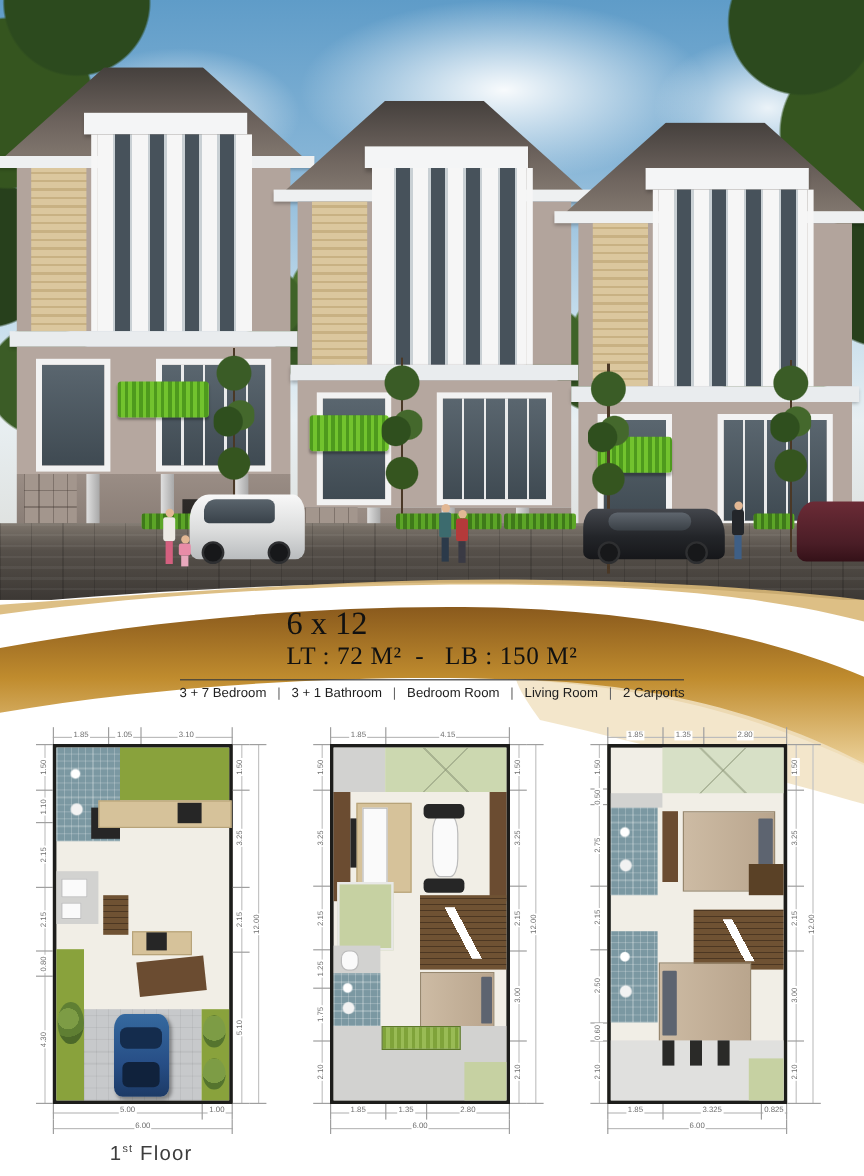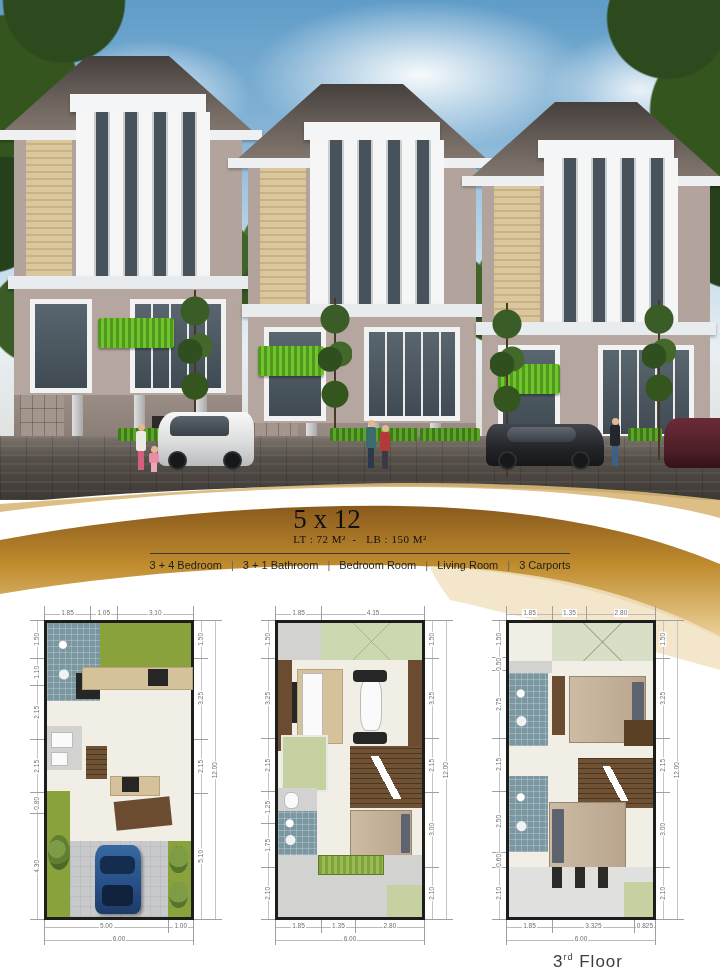--- a/index.html
+++ b/index.html
@@ -97,21 +97,21 @@
   
   .swoosh{position:absolute;left:0;top:478px;width:720px;height:192px;z-index:1;pointer-events:none;}
 
   
   .title-block{position:absolute;left:0;right:0;top:505px;z-index:3;display:flex;flex-direction:column;align-items:center;}
   .title-row{display:flex;align-items:flex-end;gap:20px;}
   .brand{margin:0;font-family:"Liberation Serif","DejaVu Serif",serif;font-weight:500;
          font-size:55px;line-height:.92;letter-spacing:1px;color:#141414;}
   .size-col{display:flex;flex-direction:column;padding-bottom:1px;font-family:"Liberation Serif","DejaVu Serif",serif;color:#111;}
   .size{font-size:27px;line-height:1.05;}
-  .area{font-size:11px;line-height:1.25;letter-spacing:.5px;text-align:center;}
+  .area{font-size:21px;line-height:1.25;letter-spacing:.5px;text-align:center;}
   .features{margin-top:5px;border-top:1.5px solid #3c3c3c;padding-top:5px;width:420px;
             display:flex;justify-content:center;gap:9px;font-size:11px;color:#1e1e1e;white-space:nowrap;}
   .features .sep{color:#666;}
 
   
   .plans{position:absolute;left:0;right:0;top:606px;z-index:2;display:flex;justify-content:space-between;padding:0 36px 0 30px;}
   .plan-block{display:grid;grid-template-columns:14px 150px 14px 14px;grid-template-rows:14px 300px 13px 12px 26px;}
   .dims-top{grid-area:1/2/2/3;} .dims-left{grid-area:2/1/3/2;} .plan-body{grid-area:2/2/3/3;}
   .dims-right{grid-area:2/3/3/4;} .dims-ov{grid-area:2/4/3/5;}
   .dims-b1{grid-area:3/2/4/3;} .dims-b2{grid-area:4/2/5/3;} .plan-label{grid-area:5/1/6/5;}
@@ -287,34 +287,34 @@
     </defs>
     <path d="M0,26 C140,12 300,6 420,8 C560,10 650,16 720,24 L720,192 L0,192 Z" fill="#ffffff"></path>
     <path d="M0,34 C150,14 330,6 470,10 C580,13 660,24 720,40 L720,22 C640,12 540,6 430,5 C300,4 140,16 0,26 Z" fill="#d9b878" opacity="0.9"></path>
     <path d="M0,62 C120,40 260,26 400,28 C520,30 630,48 720,86 L720,160 C620,112 520,92 420,88 C300,84 140,92 0,116 Z" fill="url(#goldgrad)"></path>
     <path d="M430,88 C540,92 630,112 720,158 L720,192 C640,170 540,142 450,122 C440,108 432,96 430,88 Z" fill="#f1e2c2" opacity="0.85"></path>
   </svg>
 
   <div class="title-block">
     <div class="title-row">
       <div class="size-col">
-        <div class="size">5 x 12</div>
+        <div class="size">6 x 12</div>
         <div class="area">LT : 72 M²&nbsp;&nbsp;-&nbsp;&nbsp;&nbsp;LB : 150 M²</div>
       </div>
     </div>
     <div class="features">
-      <span>3 + 4 Bedroom</span>
+      <span>3 + 7 Bedroom</span>
       <span class="sep">|</span>
       <span>3 + 1 Bathroom</span>
       <span class="sep">|</span>
       <span>Bedroom Room</span>
       <span class="sep">|</span>
       <span>Living Room</span>
       <span class="sep">|</span>
-      <span>3 Carports</span>
+      <span>2 Carports</span>
     </div>
   </div>
 
   <div class="plans">
 
     <div class="plan-block">
       <div class="dims-row dims-top">
         <div class="seg" style="flex-grow: 1.85;">
             <span>1.85</span>
           </div>
@@ -391,20 +391,23 @@
           </div>
         <div class="seg" style="flex-grow: 1;">
             <span>1.00</span>
           </div>
       </div>
       <div class="dims-row dims-b2">
         <div class="seg">
             <span>6.00</span>
           </div>
       </div>
+      <div class="plan-label">
+        <span>1</span><sup>st</sup>&nbsp;<span>Floor</span>
+      </div>
     </div>
 
     <div class="plan-block">
       <div class="dims-row dims-top">
         <div class="seg" style="flex-grow: 1.85;">
             <span>1.85</span>
           </div>
         <div class="seg" style="flex-grow: 4.15;">
             <span>4.15</span>
           </div>
@@ -576,19 +579,16 @@
           </div>
         <div class="seg" style="flex-grow: 0.825;">
             <span>0.825</span>
           </div>
       </div>
       <div class="dims-row dims-b2">
         <div class="seg">
             <span>6.00</span>
           </div>
       </div>
-      <div class="plan-label">
-        <span>3</span><sup>rd</sup>&nbsp;<span>Floor</span>
-      </div>
     </div>
 
   </div>
 </div>
 
 </body></html>

